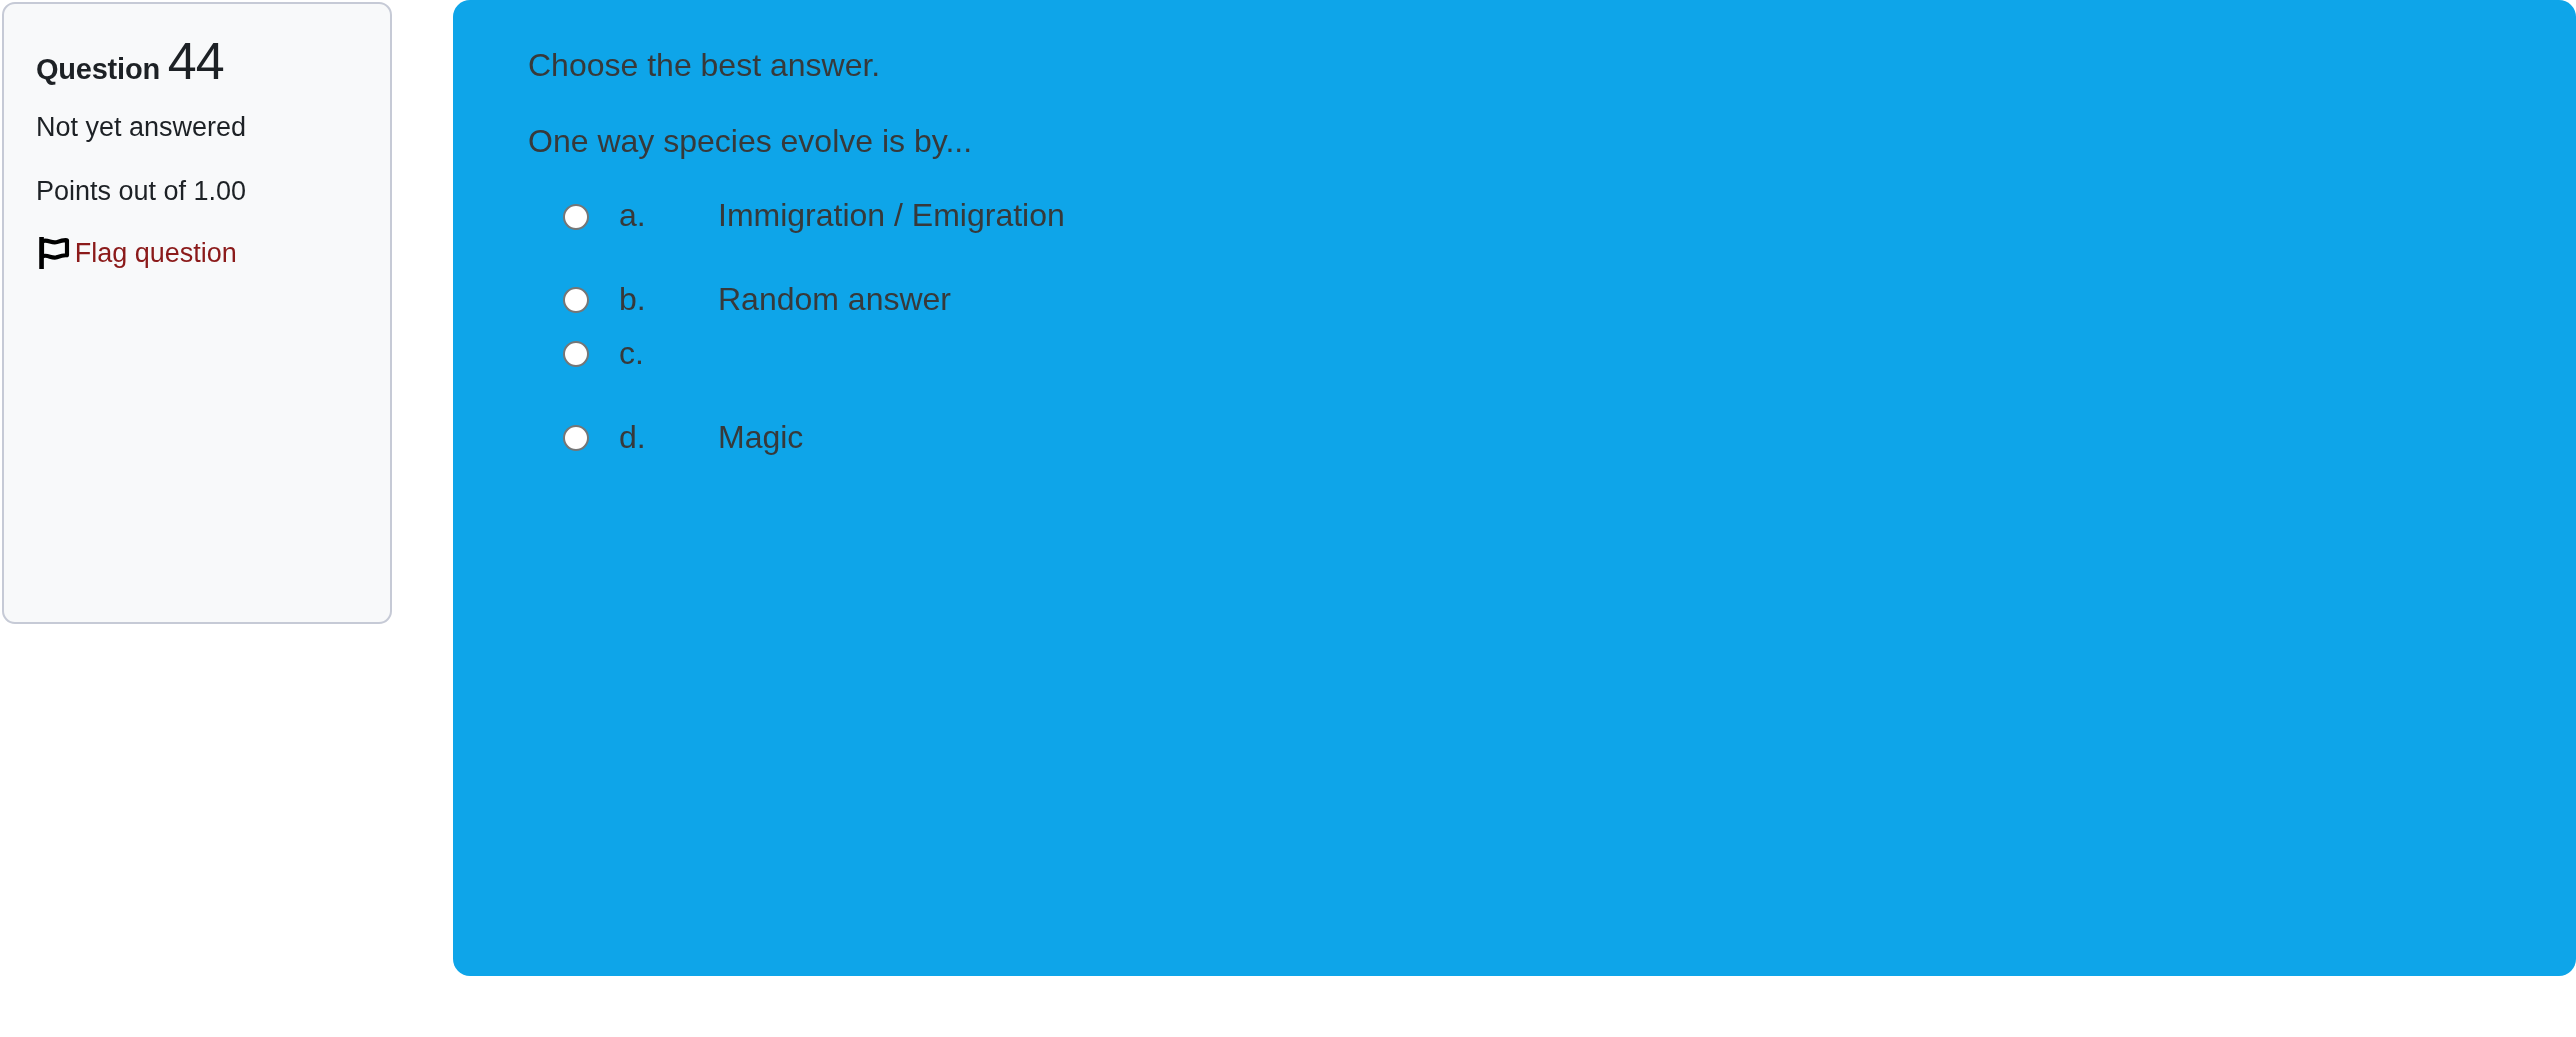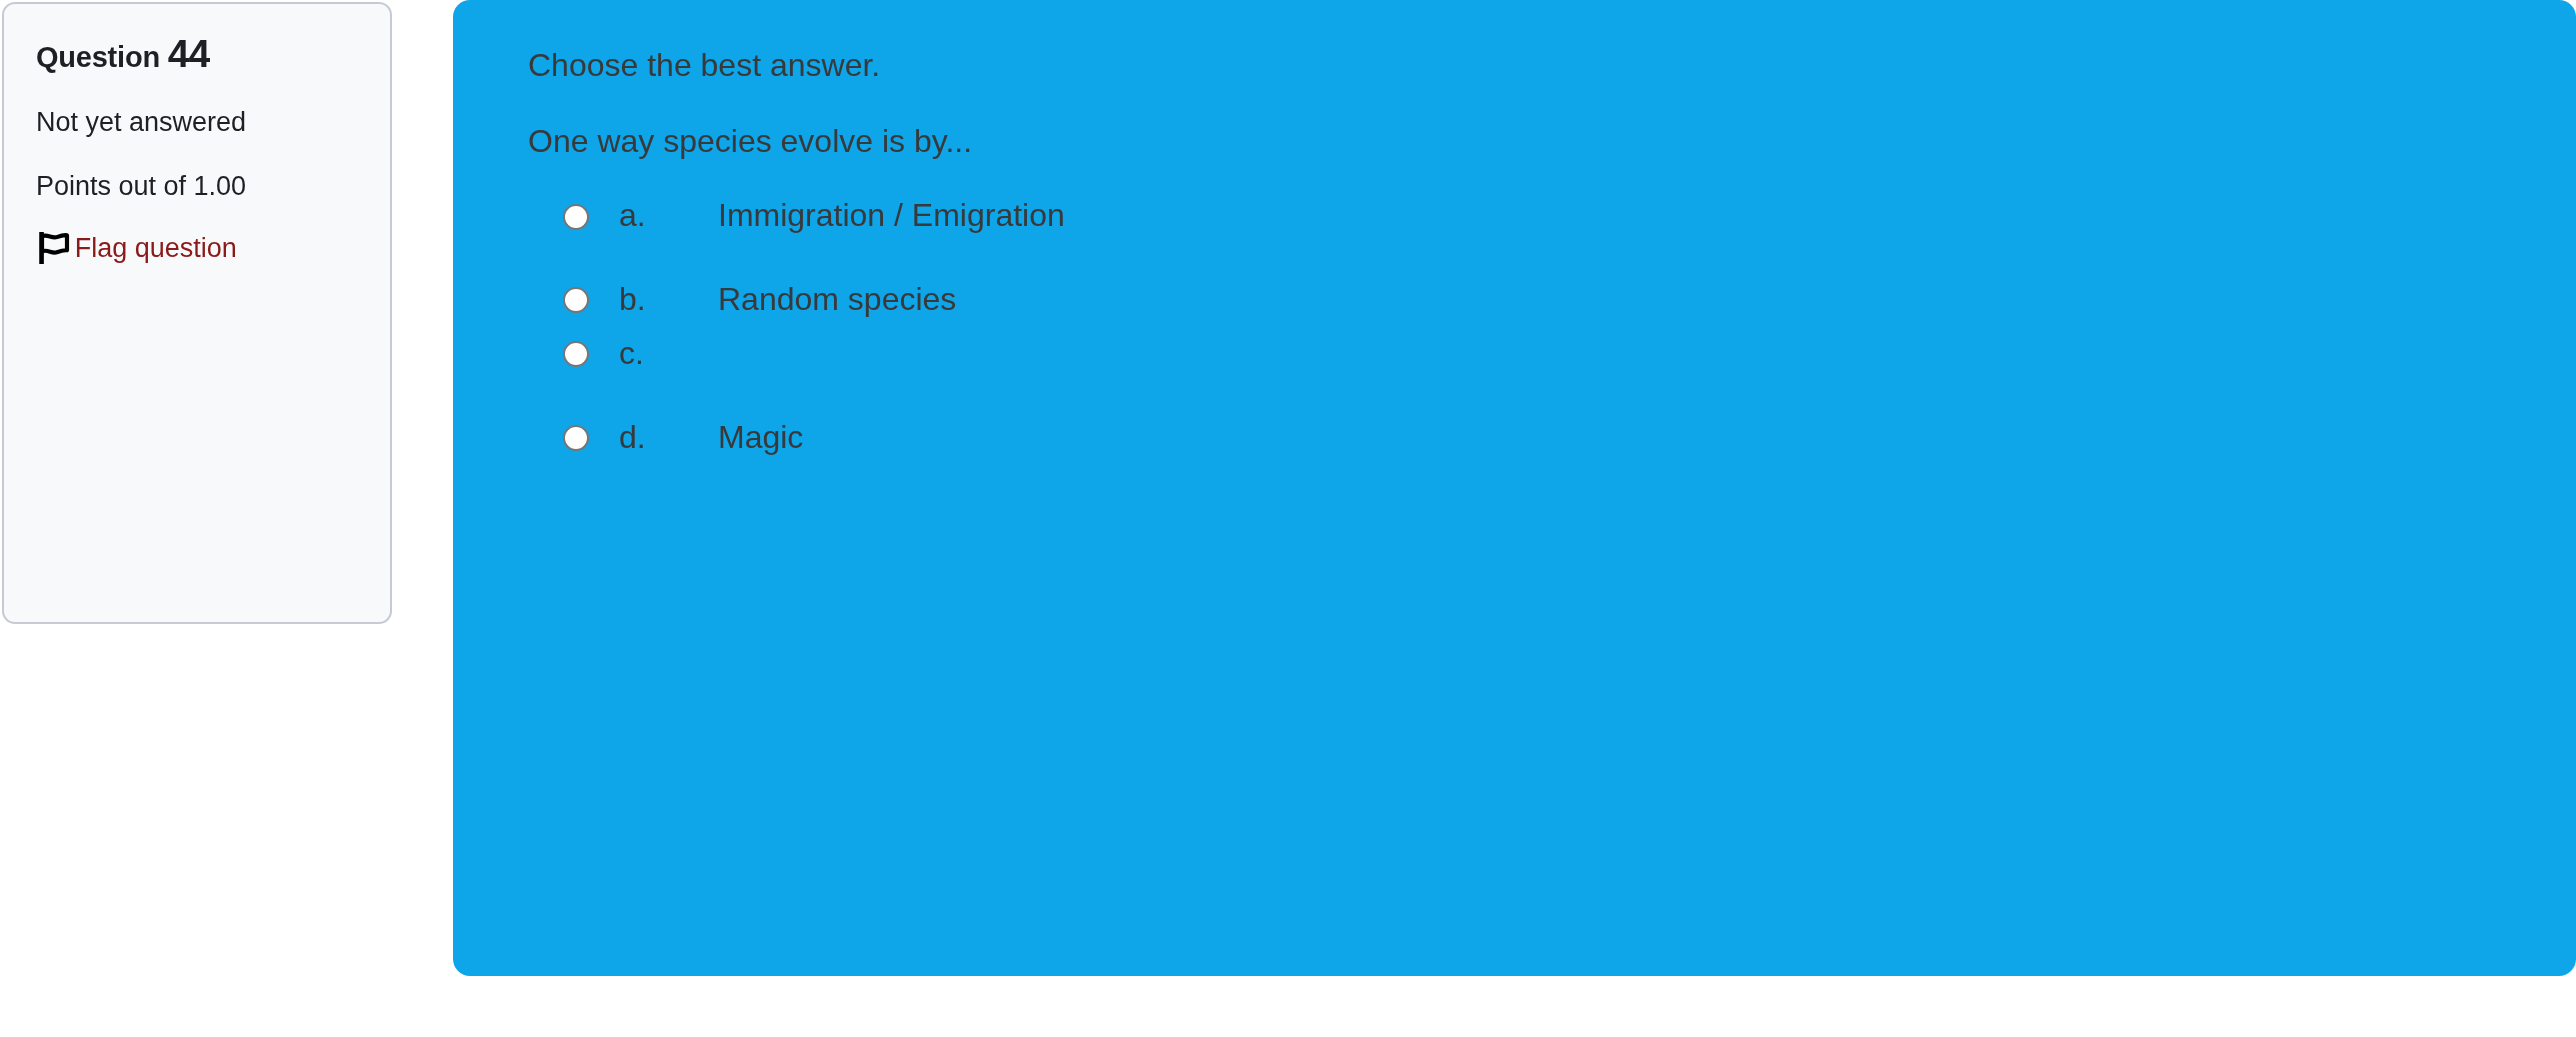--- a/index.html
+++ b/index.html
@@ -34,28 +34,28 @@
     margin: 0;
     padding: 0;
     font-weight: bold;
     font-size: 29px;
     line-height: 1.15;
     color: #1d2125;
     letter-spacing: -0.2px;
     white-space: nowrap;
   }
   .qinfo-title .qnum {
-    font-size: 39px;
-    font-weight: bold;
+    font-size: 52px;
+    font-weight: normal;
     letter-spacing: -0.9px;
     vertical-align: baseline;
   }
 
   .qinfo-state {
-    margin-top: 26px;
+    margin-top: 16px;
     font-size: 27px;
     line-height: 1.42;
     color: #1d2125;
     max-width: 233px;
   }
 
   .qinfo-points {
     margin-top: 26px;
     font-size: 27px;
     line-height: 1.42;
@@ -187,21 +187,21 @@
 
     <div class="answer-row">
       <span class="radio"></span>
       <span class="answer-letter">a.</span>
       <span class="answer-text">Immigration / Emigration</span>
     </div>
 
     <div class="answer-row sp-lg">
       <span class="radio"></span>
       <span class="answer-letter">b.</span>
-      <span class="answer-text">Random species</span>
+      <span class="answer-text">Random answer</span>
     </div>
 
     <div class="answer-row sp-sm">
       <span class="radio"></span>
       <span class="answer-letter">c.</span>
     </div>
 
     <div class="answer-row sp-lg">
       <span class="radio"></span>
       <span class="answer-letter">d.</span>

